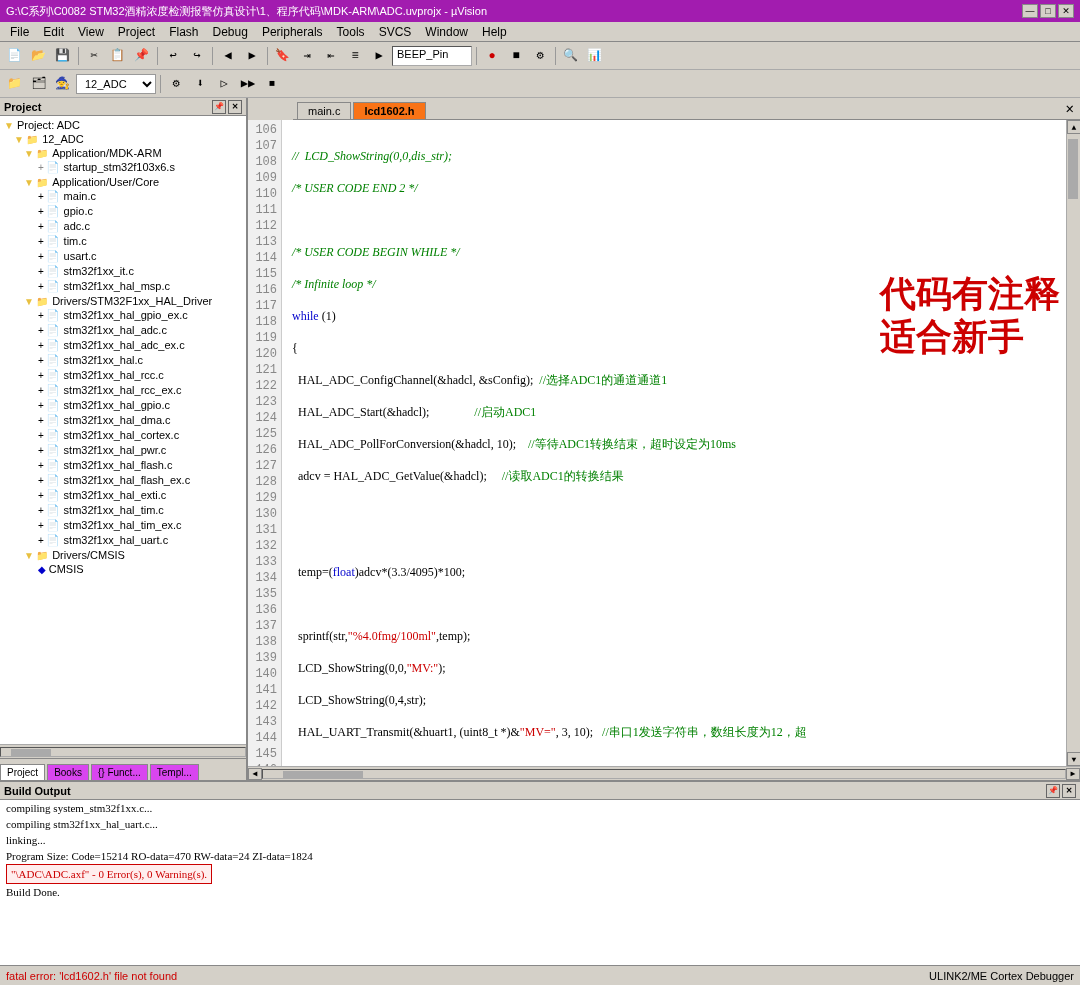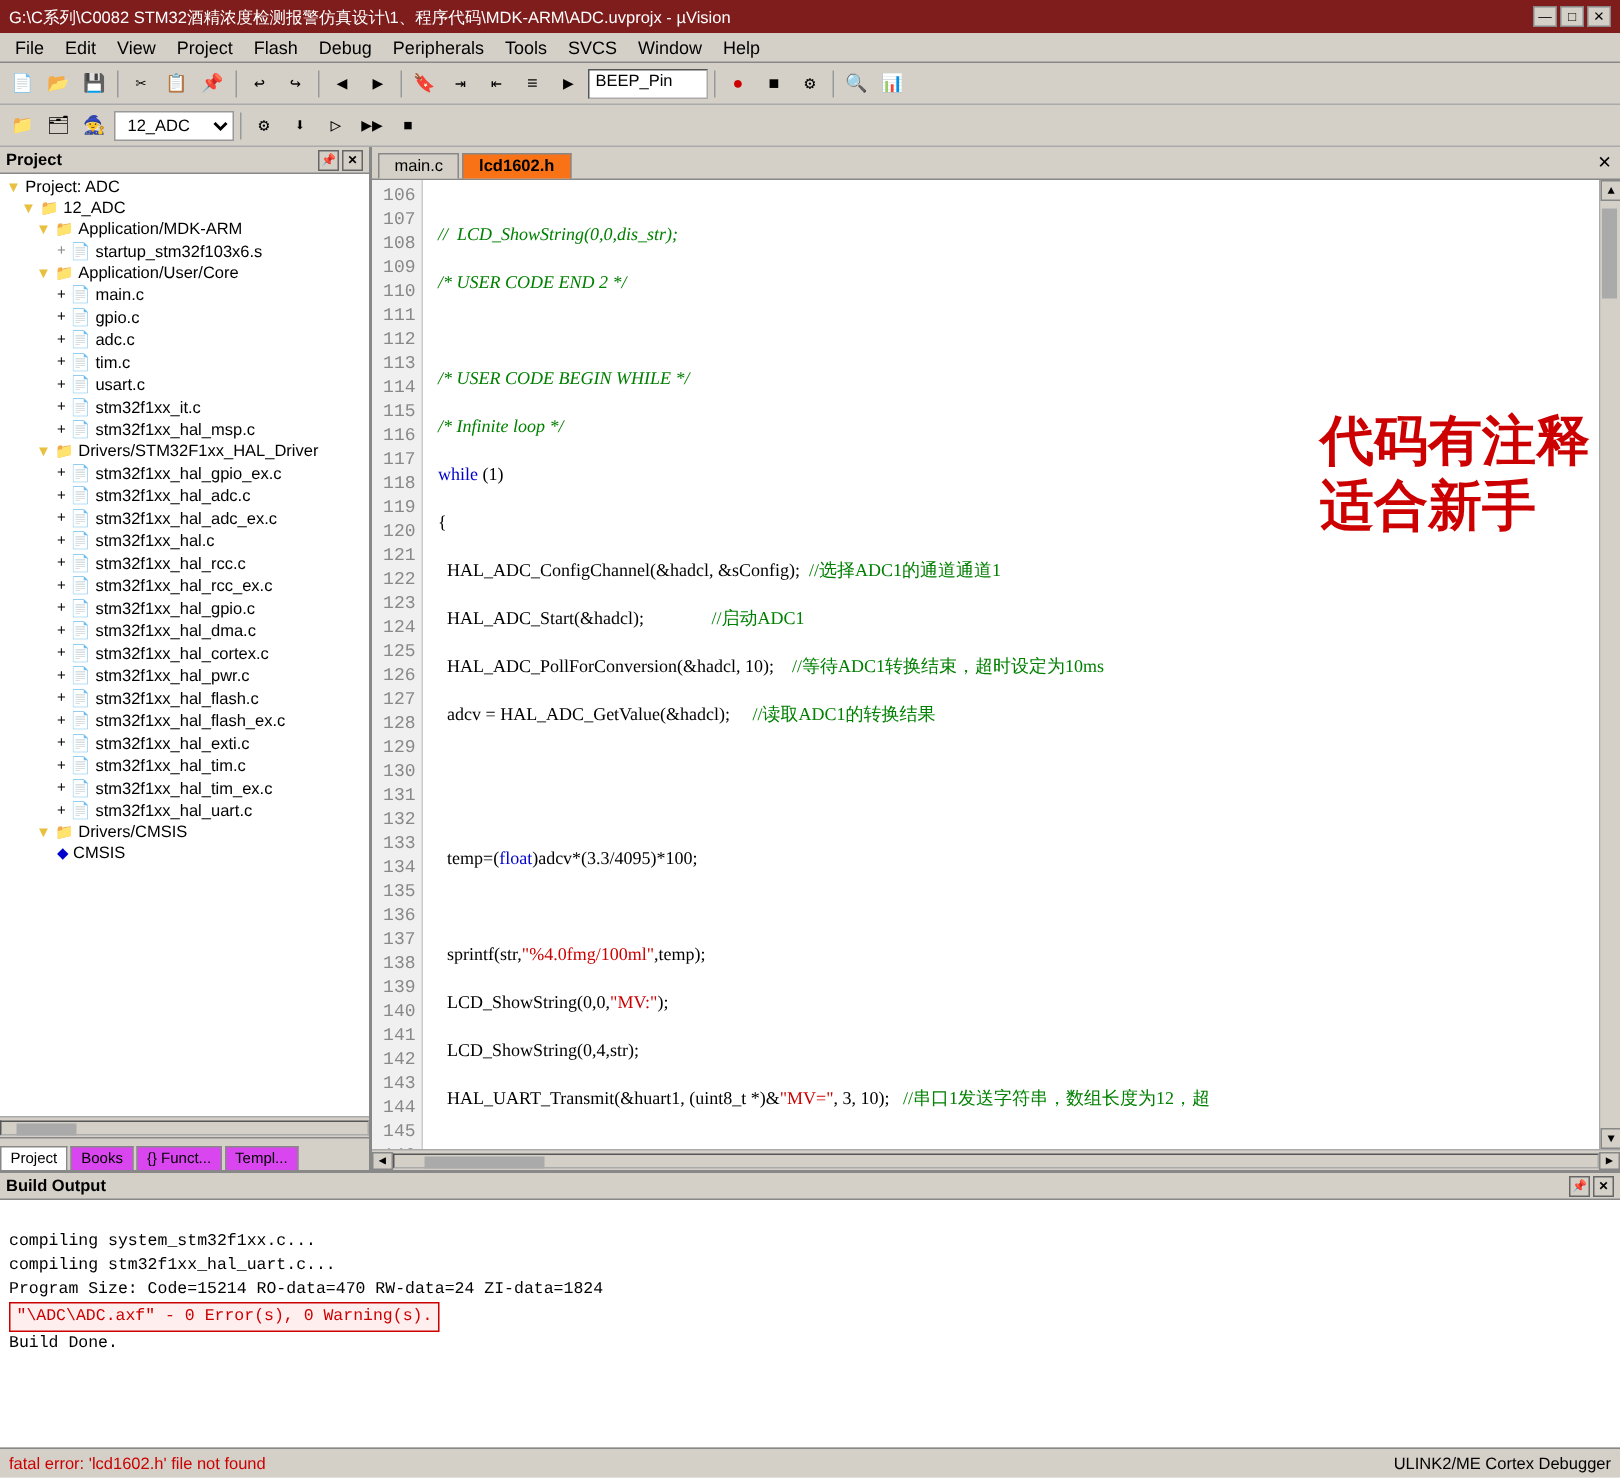--- a/index.html
+++ b/index.html
@@ -8,21 +8,21 @@
       font-size: 12px;
       background: #d4d0c8;
       width: 1080px;
       height: 985px;
       overflow: hidden;
       position: relative;
     }
 
     
     #title-bar {
-      background: #7f1d1d;
+      background: #a21caf;
       color: white;
       padding: 3px 6px;
       font-family: Arial, sans-serif;
       font-size: 11px;
       display: flex;
       align-items: center;
       justify-content: space-between;
       height: 22px;
     }
     #title-bar .win-controls { display: flex; gap: 2px; }
@@ -184,20 +184,21 @@
       overflow: hidden;
     }
 
     #editor-tabs {
       height: 22px;
       background: #d4d0c8;
       display: flex;
       align-items: flex-end;
       border-bottom: 1px solid #888;
       padding-left: 4px;
+      margin-left: 45px;
     }
     .ed-tab {
       padding: 2px 10px;
       border: 1px solid #888;
       border-bottom: none;
       background: #d4d0c8;
       cursor: pointer;
       font-family: Arial, sans-serif;
       font-size: 11px;
       margin-right: 2px;
@@ -306,22 +307,22 @@
       font-weight: bold;
       display: flex;
       align-items: center;
       justify-content: space-between;
       height: 18px;
     }
     #build-content {
       flex: 1;
       overflow-y: auto;
       overflow-x: auto;
-      padding: 20px 6px;
-      font-family: Liberation Mono, monospace;
+      padding: 0 6px;
+      font-family: Liberation Serif, serif;
       font-size: 11px;
       line-height: 16px;
       border-radius: 15px;
     }
     .build-line { display: block; white-space: nowrap; }
     .build-success { color: #000; }
 
     
     #status-bar {
       height: 20px;
@@ -749,20 +750,21 @@
     <div id="build-header">
       <span>Build Output</span>
       <div style="display:flex;gap:2px;">
         <div style="width:14px;height:14px;background:#d4d0c8;border:1px solid #666;font-size:8px;display:flex;align-items:center;justify-content:center;cursor:pointer;">📌</div>
         <div style="width:14px;height:14px;background:#d4d0c8;border:1px solid #666;font-size:8px;display:flex;align-items:center;justify-content:center;cursor:pointer;">✕</div>
       </div>
     </div>
     <div id="build-content">
       <span class="build-line build-success">compiling system_stm32f1xx.c...</span>
       <span class="build-line build-success">compiling stm32f1xx_hal_uart.c...</span>
+      <span class="build-line build-success">linking...</span>
       <span class="build-line"> </span>
       <span class="build-line build-success">Program Size: Code=15214  RO-data=470  RW-data=24  ZI-data=1824</span>
       <span class="build-line"> </span>
       <span class="build-line">
         <span style="background:#ffeeee; color:#cc0000; border:1px solid #cc0000; padding:1px 4px; display:inline-block;">"<span>\ADC\ADC.axf" - 0 Error(s), 0 Warning(s).</span></span>
       </span>
       <span class="build-line"> </span>
       <span class="build-line build-success">Build Done.</span>
     </div>
   </div>

